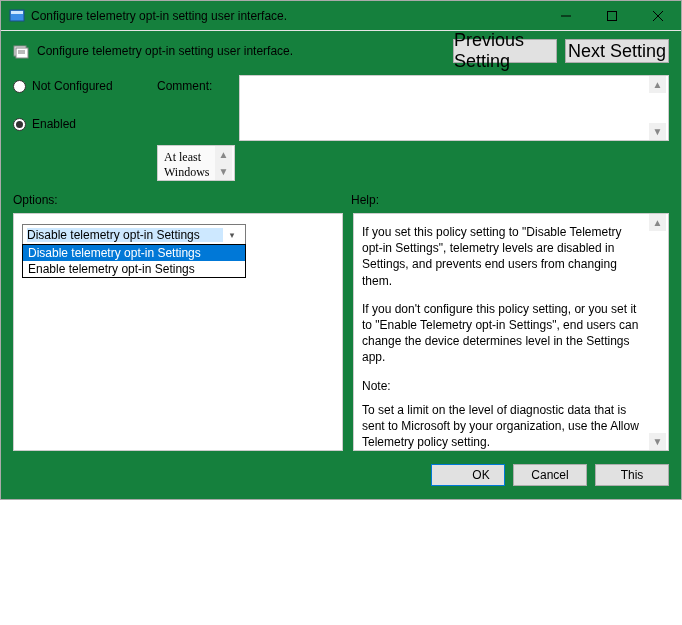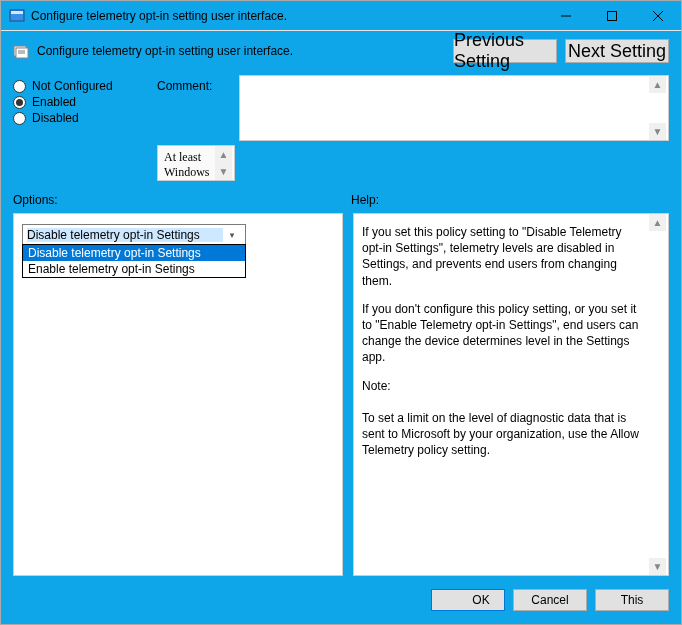--- a/index.html
+++ b/index.html
@@ -5,25 +5,25 @@
   * { box-sizing: border-box; }
   body {
     margin: 0;
     font-family: "Segoe UI", Tahoma, sans-serif;
     font-size: 12px;
     background: #fff;
     color: #000;
   }
   .window {
     width: 682px;
-    height: 625px;
+    height: 500px;
     border: 1px solid #aaa;
     display: flex;
     flex-direction: column;
-    background: #0ea5e9;
+    background: #15803d;
   }
   .titlebar {
     height: 30px;
     display: flex;
     align-items: center;
     padding-left: 8px;
     border-bottom: 1px solid #e5e5e5;
   }
   .titlebar .icon {
     width: 16px; height: 16px; margin-right: 6px;
@@ -55,21 +55,21 @@
     display: inline-flex; align-items: center; justify-content: center;
     cursor: default;
     font-size: 18px;
   }
   .form-area {
     display: grid;
     grid-template-columns: 140px 78px 1fr;
     padding: 4px 12px 6px 12px;
     gap: 4px 4px;
   }
-  .radio-col { display: flex; flex-direction: column; gap: 2px; padding-top: 4px;}
+  .radio-col { display: flex; flex-direction: column; gap: 24px; padding-top: 4px;}
   .radio-row { display: flex; align-items: center; gap: 6px; }
   .radiodot {
     width: 13px; height: 13px; border: 1px solid #333; border-radius: 50%;
     display: inline-flex; align-items: center; justify-content: center; background:#fff;
   }
   .radiodot.sel::after {
     content:""; width:7px; height:7px; border-radius:50%; background:#333;
   }
   .field-label { padding-top: 4px; text-align: left; }
   .textarea-like {
@@ -207,24 +207,20 @@
   <div class="form-area">
     <div class="radio-col">
       <div class="radio-row">
         <span class="radiodot"></span>
         <span>Not Configured</span>
       </div>
       <div class="radio-row">
         <span class="radiodot sel"></span>
         <span>Enabled</span>
       </div>
-      <div class="radio-row">
-        <span class="radiodot"></span>
-        <span>Disabled</span>
-      </div>
     </div>
     <div class="field-label">Comment:</div>
     <div class="textarea-like comment-box">
       <span></span>
       <div class="scroll-arrow up">▲</div>
       <div class="scroll-arrow down">▼</div>
     </div>
     <div></div>
     <div class="textarea-like supported-box">
       <span>At least Windows Server 2016, Windows 10 Version 1803</span>
@@ -245,21 +241,21 @@
         <span class="combo-arrow">▾</span>
       </div>
       <div class="dropdown">
         <div class="dd-item sel">Disable telemetry opt-in Settings</div>
         <div class="dd-item">Enable telemetry opt-in Setings</div>
       </div>
     </div>
     <div class="pane help-pane">
       <p>If you set this policy setting to "Disable Telemetry opt-in Settings", telemetry levels are disabled in Settings, and prevents end users from changing them.</p>
       <p>If you don't configure this policy setting, or you set it to "Enable Telemetry opt-in Settings", end users can change the device determines level in the Settings app.</p>
-      <p style="margin-bottom:16px">Note:</p>
+      <p style="margin-bottom:8px">Note:</p>
       <p>To set a limit on the level of diagnostic data that is sent to Microsoft by your organization, use the Allow Telemetry policy setting.</p>
       <div class="scroll-arrow up">▲</div>
       <div class="scroll-arrow down">▼</div>
     </div>
   </div>
 
   <div class="bottom-btns">
     <div class="dlgbtn primary">OK</div>
     <div class="dlgbtn">Cancel</div>
     <div class="dlgbtn">This</div>

